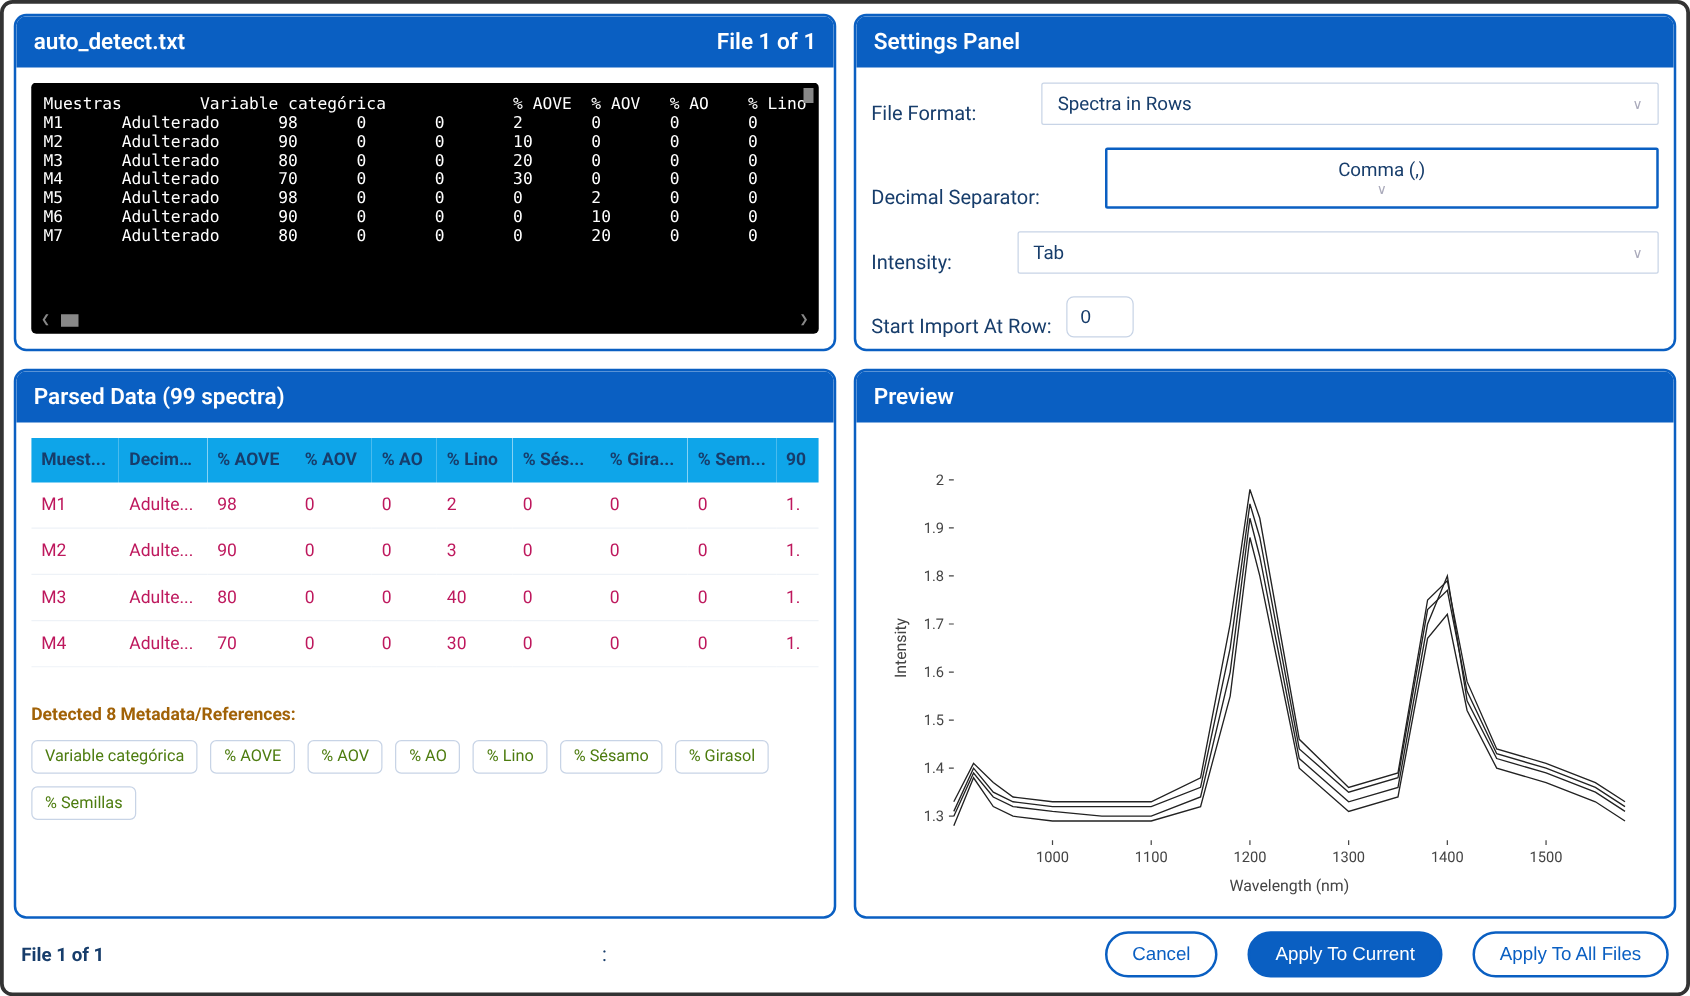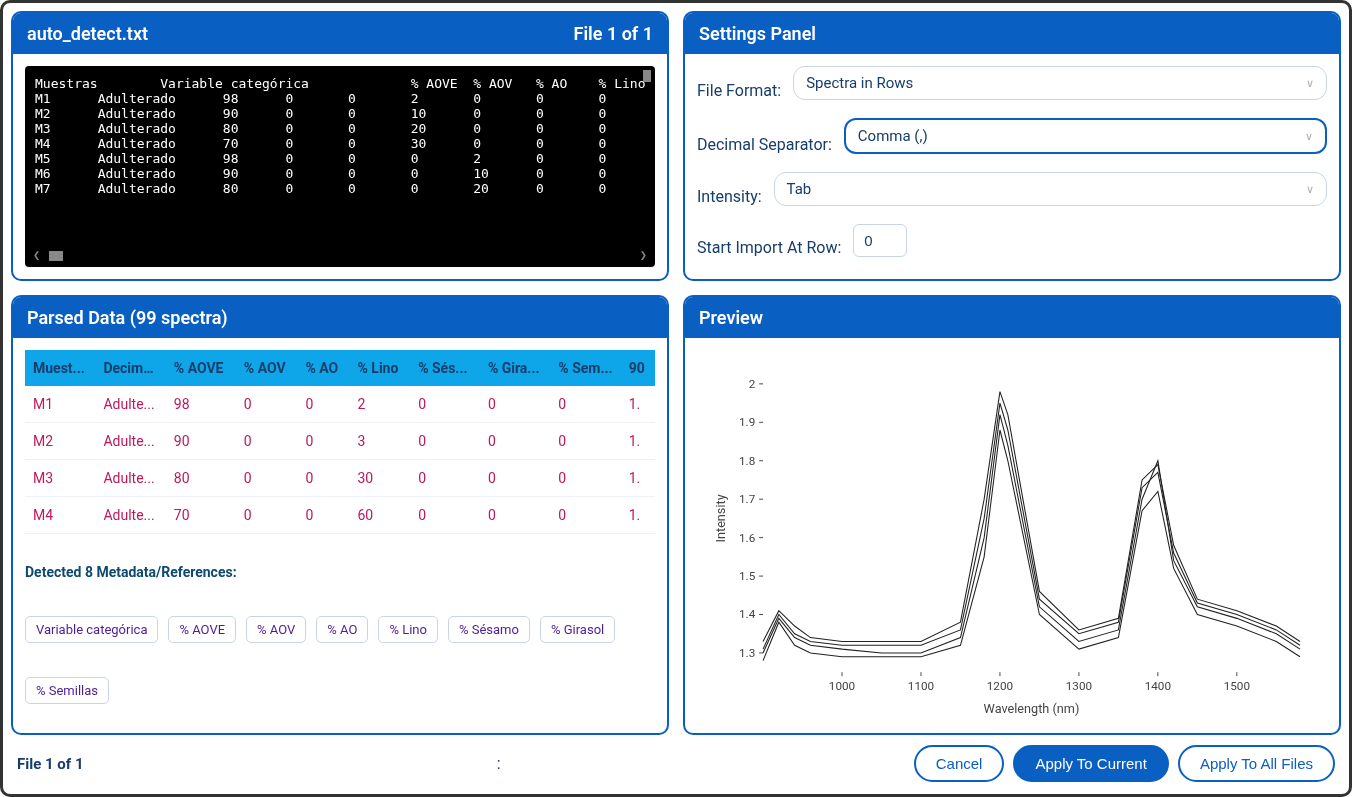--- a/index.html
+++ b/index.html
@@ -14,37 +14,37 @@
 .raw-view { background: #000; color: #fff; font-family: "Courier New", monospace; font-size: 13px; padding: 10px; height: 100%; overflow: auto; position: relative; border-radius: 4px; }
 .raw-view pre { white-space: pre; }
 .raw-scroll-left, .raw-scroll-right { position: absolute; bottom: 4px; color: #888; font-size: 12px; }
 .raw-scroll-left { left: 8px; }
 .raw-scroll-right { right: 8px; }
 .raw-scroll-thumb { position: absolute; bottom: 6px; left: 24px; width: 14px; height: 10px; background: #888; }
 .raw-scroll-vthumb { position: absolute; right: 4px; top: 4px; width: 8px; height: 12px; background: #888; }
 
 .setting-row { display: flex; align-items: flex-end; gap: 12px; margin-bottom: 18px; }
 .setting-label { color: #173d6b; font-size: 16px; }
-.select { flex: 1; border: 1px solid #c8d4e6; border-radius: 12px; padding: 7px 12px; color: #173d6b; font-size: 15px; display: flex; justify-content: space-between; align-items: center; cursor: pointer; }
-.select.highlight { border: 2px solid #0a5fc2; }
+.select { flex: 1; border: 1px solid #c8d4e6; border-radius: 2px; padding: 7px 12px; color: #173d6b; font-size: 15px; display: flex; justify-content: space-between; align-items: center; cursor: pointer; margin-left: 40px; }
+.select.highlight { border: 2px solid #0a5fc2; flex-direction: column; }
 .select .chev { color: #aab; font-size: 11px; }
 .num-input { width: 54px; border: 1px solid #c8d4e6; border-radius: 6px; padding: 7px 10px; color: #173d6b; font-size: 15px; }
 
 .parsed-table { width: 100%; border-collapse: collapse; font-size: 14px; }
 .parsed-table thead th { background: #0ea5e9; color: #173d6b; font-weight: 700; padding: 10px 8px; text-align: left; white-space: nowrap; overflow: hidden; text-overflow: ellipsis; max-width: 66px; }
 .parsed-table tbody td { color: #be185d; padding: 10px 8px; border-bottom: 1px solid #eef2f7; white-space: nowrap; overflow: hidden; text-overflow: ellipsis; max-width: 66px; }
 .table-wrap { overflow: hidden; }
 
-.metadata-label { color: #0c4a6e; font-weight: 700; font-size: 14px; margin-top: 30px; margin-bottom: 12px; }
+.metadata-label { color: #a16207; font-weight: 700; font-size: 14px; margin-top: 30px; margin-bottom: 12px; }
 .tags { display: flex; flex-wrap: wrap; gap: 10px; }
-.tag { border: 1px solid #c8d4e6; border-radius: 5px; padding: 5px 10px; color: #4c1d95; font-size: 13px; margin-top: 24px; }
+.tag { border: 1px solid #c8d4e6; border-radius: 5px; padding: 5px 10px; color: #4d7c0f; font-size: 13px; }
 
 .footer { display: flex; justify-content: space-between; align-items: center; padding: 10px 6px 0 6px; }
 .footer-left { color: #173d6b; font-weight: 700; font-size: 15px; }
-.footer-right { display: flex; gap: 9px; }
+.footer-right { display: flex; gap: 24px; }
 .btn { border-radius: 20px; padding: 8px 20px; font-size: 15px; cursor: pointer; font-weight: 500; }
 .btn-outline { background: #fff; border: 2px solid #0a5fc2; color: #0a5fc2; }
 .btn-primary { background: #0a5fc2; border: 2px solid #0a5fc2; color: #fff; }
 
 .chart-area { width: 100%; height: 100%; }
 .axis-label { font-size: 13px; fill: #444; }
 .tick-label { font-size: 12px; fill: #444; }
 </style>
 </head>
 <body>
@@ -152,33 +152,33 @@
                 <td>0</td>
                 <td>0</td>
                 <td>1.</td>
               </tr>
               <tr>
                 <td>M3</td>
                 <td>Adulte...</td>
                 <td>80</td>
                 <td>0</td>
                 <td>0</td>
+                <td>40</td>
+                <td>0</td>
+                <td>0</td>
+                <td>0</td>
+                <td>1.</td>
+              </tr>
+              <tr>
+                <td>M4</td>
+                <td>Adulte...</td>
+                <td>70</td>
+                <td>0</td>
+                <td>0</td>
                 <td>30</td>
-                <td>0</td>
-                <td>0</td>
-                <td>0</td>
-                <td>1.</td>
-              </tr>
-              <tr>
-                <td>M4</td>
-                <td>Adulte...</td>
-                <td>70</td>
-                <td>0</td>
-                <td>0</td>
-                <td>60</td>
                 <td>0</td>
                 <td>0</td>
                 <td>0</td>
                 <td>1.</td>
               </tr>
             </tbody>
         </table>
       </div>
       <div class="metadata-label">Detected 8 Metadata/References:</div>
       <div class="tags" id="tags-container">

